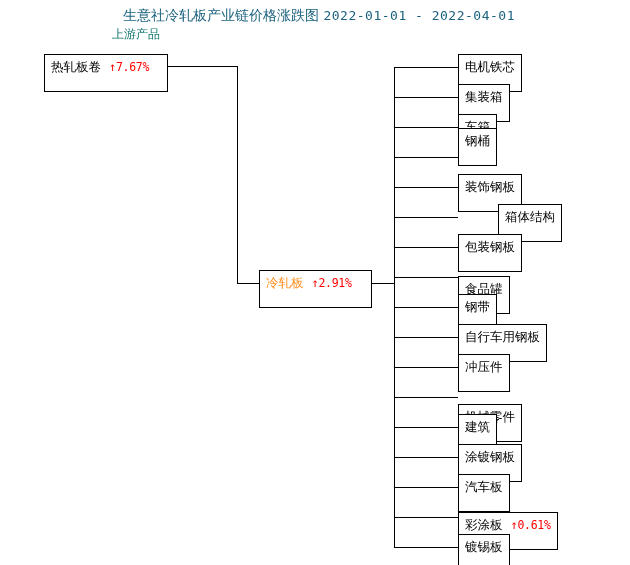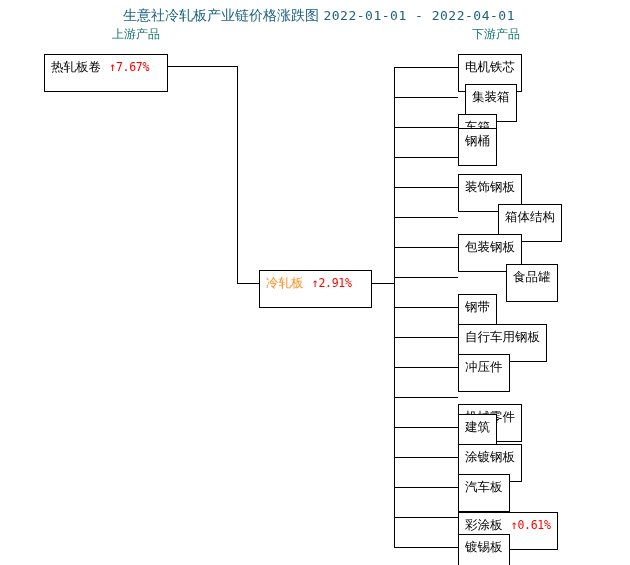--- a/index.html
+++ b/index.html
@@ -112,54 +112,53 @@
 <body>
 
 <div id="chart-root">
 
   <div class="title">
     <span>生意社冷轧板产业链价格涨跌图</span>
     <span class="date-range">2022-01-01 - 2022-04-01</span>
   </div>
 
   <div class="col-header" id="header-upstream">上游产品</div>
-  <div class="col-header" id="header-downstream">下游产品</div>
 
   <div class="node" id="node-upstream-0">
     <span class="nm">热轧板卷</span><span class="chg"><span class="arrow">↑</span><span>7.67%</span></span>
   </div>
 
   <div class="node" id="node-center">
     <span class="nm">冷轧板</span><span class="chg"><span class="arrow">↑</span><span>2.91%</span></span>
   </div>
 
   <div class="line h" style="left:168px; top:66px; width:70px;"></div>
   <div class="line v" style="left:237px; top:66px; height:217px;"></div>
   <div class="line h" style="left:237px; top:283px; width:23px;"></div>
 
   <div class="line h" style="left:372px; top:283px; width:23px;"></div>
 
   <div id="downstream-layer">
       <div class="line v" style="left: 394px; top: 66.5px; height: 480px;"></div>
       <div class="line h" style="left: 394px; top: 66.5px; width: 64px;"></div>
       <div class="node d-node" style="top: 54px;"><span class="nm">电机铁芯</span></div>
       <div class="line h" style="left: 394px; top: 96.5px; width: 64px;"></div>
-      <div class="node d-node" style="top: 84px; margin-left: 7px;"><span class="nm">集装箱</span></div>
+      <div class="node d-node" style="top: 84px;"><span class="nm">集装箱</span></div>
       <div class="line h" style="left: 394px; top: 126.5px; width: 64px;"></div>
       <div class="node d-node" style="top: 114px;"><span class="nm">车箱</span></div>
       <div class="line h" style="left: 394px; top: 156.5px; width: 64px;"></div>
       <div class="node d-node" style="top: 128px;"><span class="nm">钢桶</span></div>
       <div class="line h" style="left: 394px; top: 186.5px; width: 64px;"></div>
       <div class="node d-node" style="top: 174px;"><span class="nm">装饰钢板</span></div>
       <div class="line h" style="left: 394px; top: 216.5px; width: 64px;"></div>
       <div class="node d-node" style="top: 204px; margin-left: 40px;"><span class="nm">箱体结构</span></div>
       <div class="line h" style="left: 394px; top: 246.5px; width: 64px;"></div>
       <div class="node d-node" style="top: 234px;"><span class="nm">包装钢板</span></div>
       <div class="line h" style="left: 394px; top: 276.5px; width: 64px;"></div>
-      <div class="node d-node" style="top: 264px; margin-left: 48px;"><span class="nm">食品罐</span></div>
+      <div class="node d-node" style="top: 276px;"><span class="nm">食品罐</span></div>
       <div class="line h" style="left: 394px; top: 306.5px; width: 64px;"></div>
       <div class="node d-node" style="top: 294px;"><span class="nm">钢带</span></div>
       <div class="line h" style="left: 394px; top: 336.5px; width: 64px;"></div>
       <div class="node d-node" style="top: 324px;"><span class="nm">自行车用钢板</span></div>
       <div class="line h" style="left: 394px; top: 366.5px; width: 64px;"></div>
       <div class="node d-node" style="top: 354px;"><span class="nm">冲压件</span></div>
       <div class="line h" style="left: 394px; top: 396.5px; width: 64px;"></div>
       <div class="node d-node" style="top: 404px;"><span class="nm">机械零件</span></div>
       <div class="line h" style="left: 394px; top: 426.5px; width: 64px;"></div>
       <div class="node d-node" style="top: 414px;"><span class="nm">建筑</span></div>

